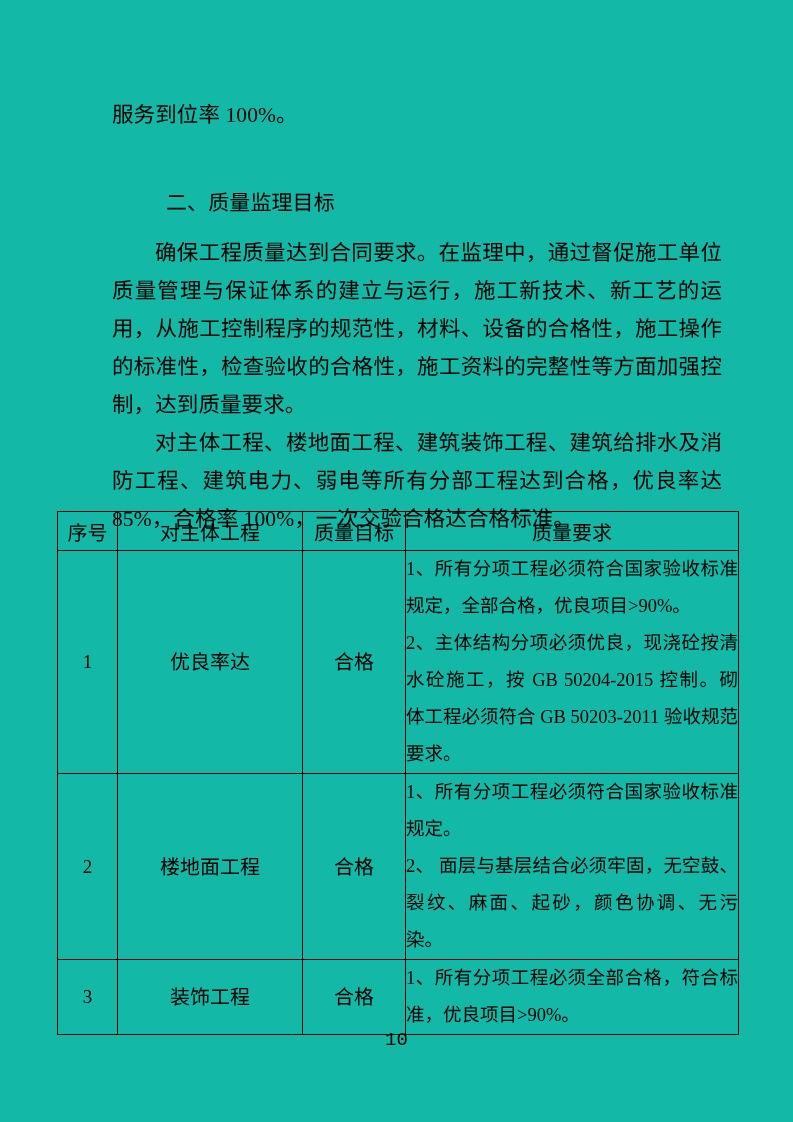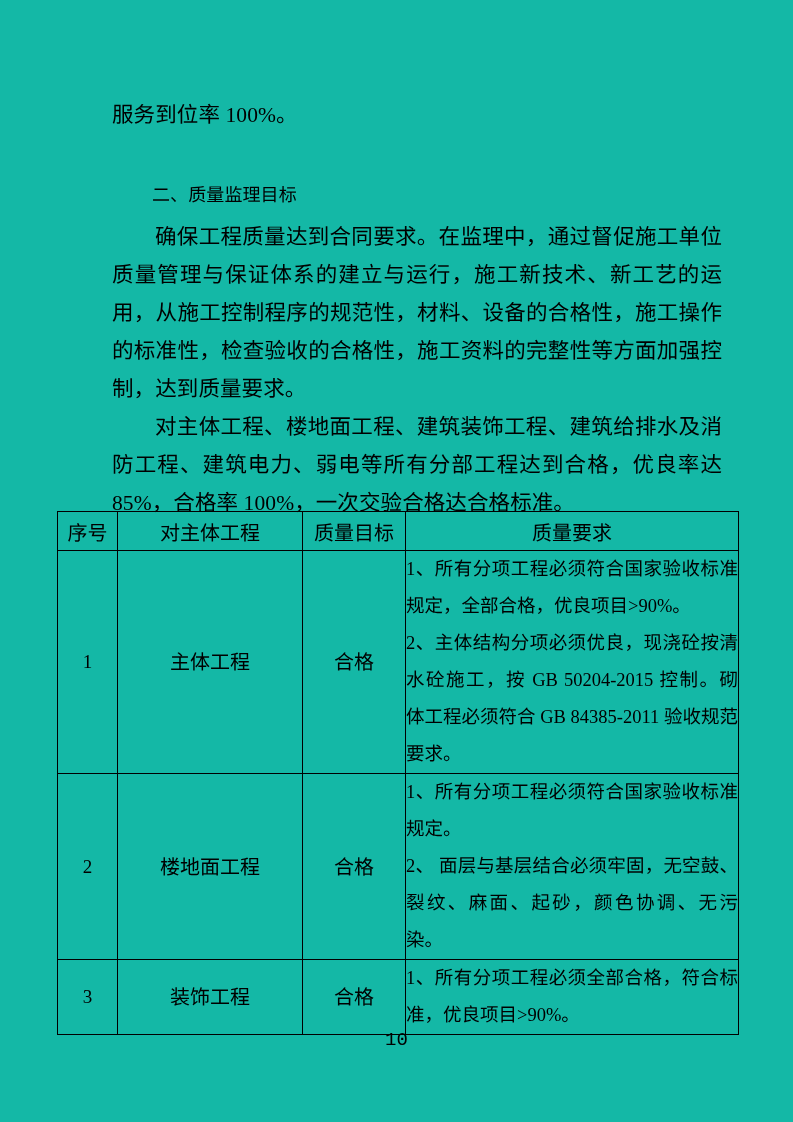--- a/index.html
+++ b/index.html
@@ -35,24 +35,24 @@
     margin: 0;
     white-space: normal;
   }
   .para.indent {
     text-indent: 2em;
   }
   .spacer-line {
     height: 38px;
   }
   .heading {
-    font-size: 18px;
+    font-size: 21px;
     line-height: 38px;
     text-indent: 2em;
-    margin: 4px;
+    margin: 12px;
     letter-spacing: 0.1px;
   }
 
   
   .tbl-wrap {
     position: absolute;
     left: 57px;
     top: 511px;
     width: 681px;
   }
@@ -143,25 +143,25 @@
         <tr>
           <td>序号</td>
           <td>对主体工程</td>
           <td>质量目标</td>
           <td>质量要求</td>
         </tr>
       </thead>
       <tbody>
         <tr class="row1">
           <td class="cell-seq">1</td>
-          <td class="cell-center">主体工程</td>
+          <td class="cell-center">优良率达</td>
           <td class="cell-center">合格</td>
           <td class="cell-req">
             <p>1、所有分项工程必须符合国家验收标准规定，全部合格，优良项目&gt;90%。</p>
-            <p>2、主体结构分项必须优良，现浇砼按清水砼施工，按 GB 50204-2015 控制。砌体工程必须符合 GB  84385-2011 验收规范要求。</p>
+            <p>2、主体结构分项必须优良，现浇砼按清水砼施工，按 GB 50204-2015 控制。砌体工程必须符合 GB  50203-2011 验收规范要求。</p>
           </td>
         </tr>
         <tr class="row2">
           <td class="cell-seq">2</td>
           <td class="cell-center">楼地面工程</td>
           <td class="cell-center">合格</td>
           <td class="cell-req">
             <p>1、所有分项工程必须符合国家验收标准规定。</p>
             <p>2、 面层与基层结合必须牢固，无空鼓、裂纹、麻面、起砂，颜色协调、无污染。</p>
           </td>

